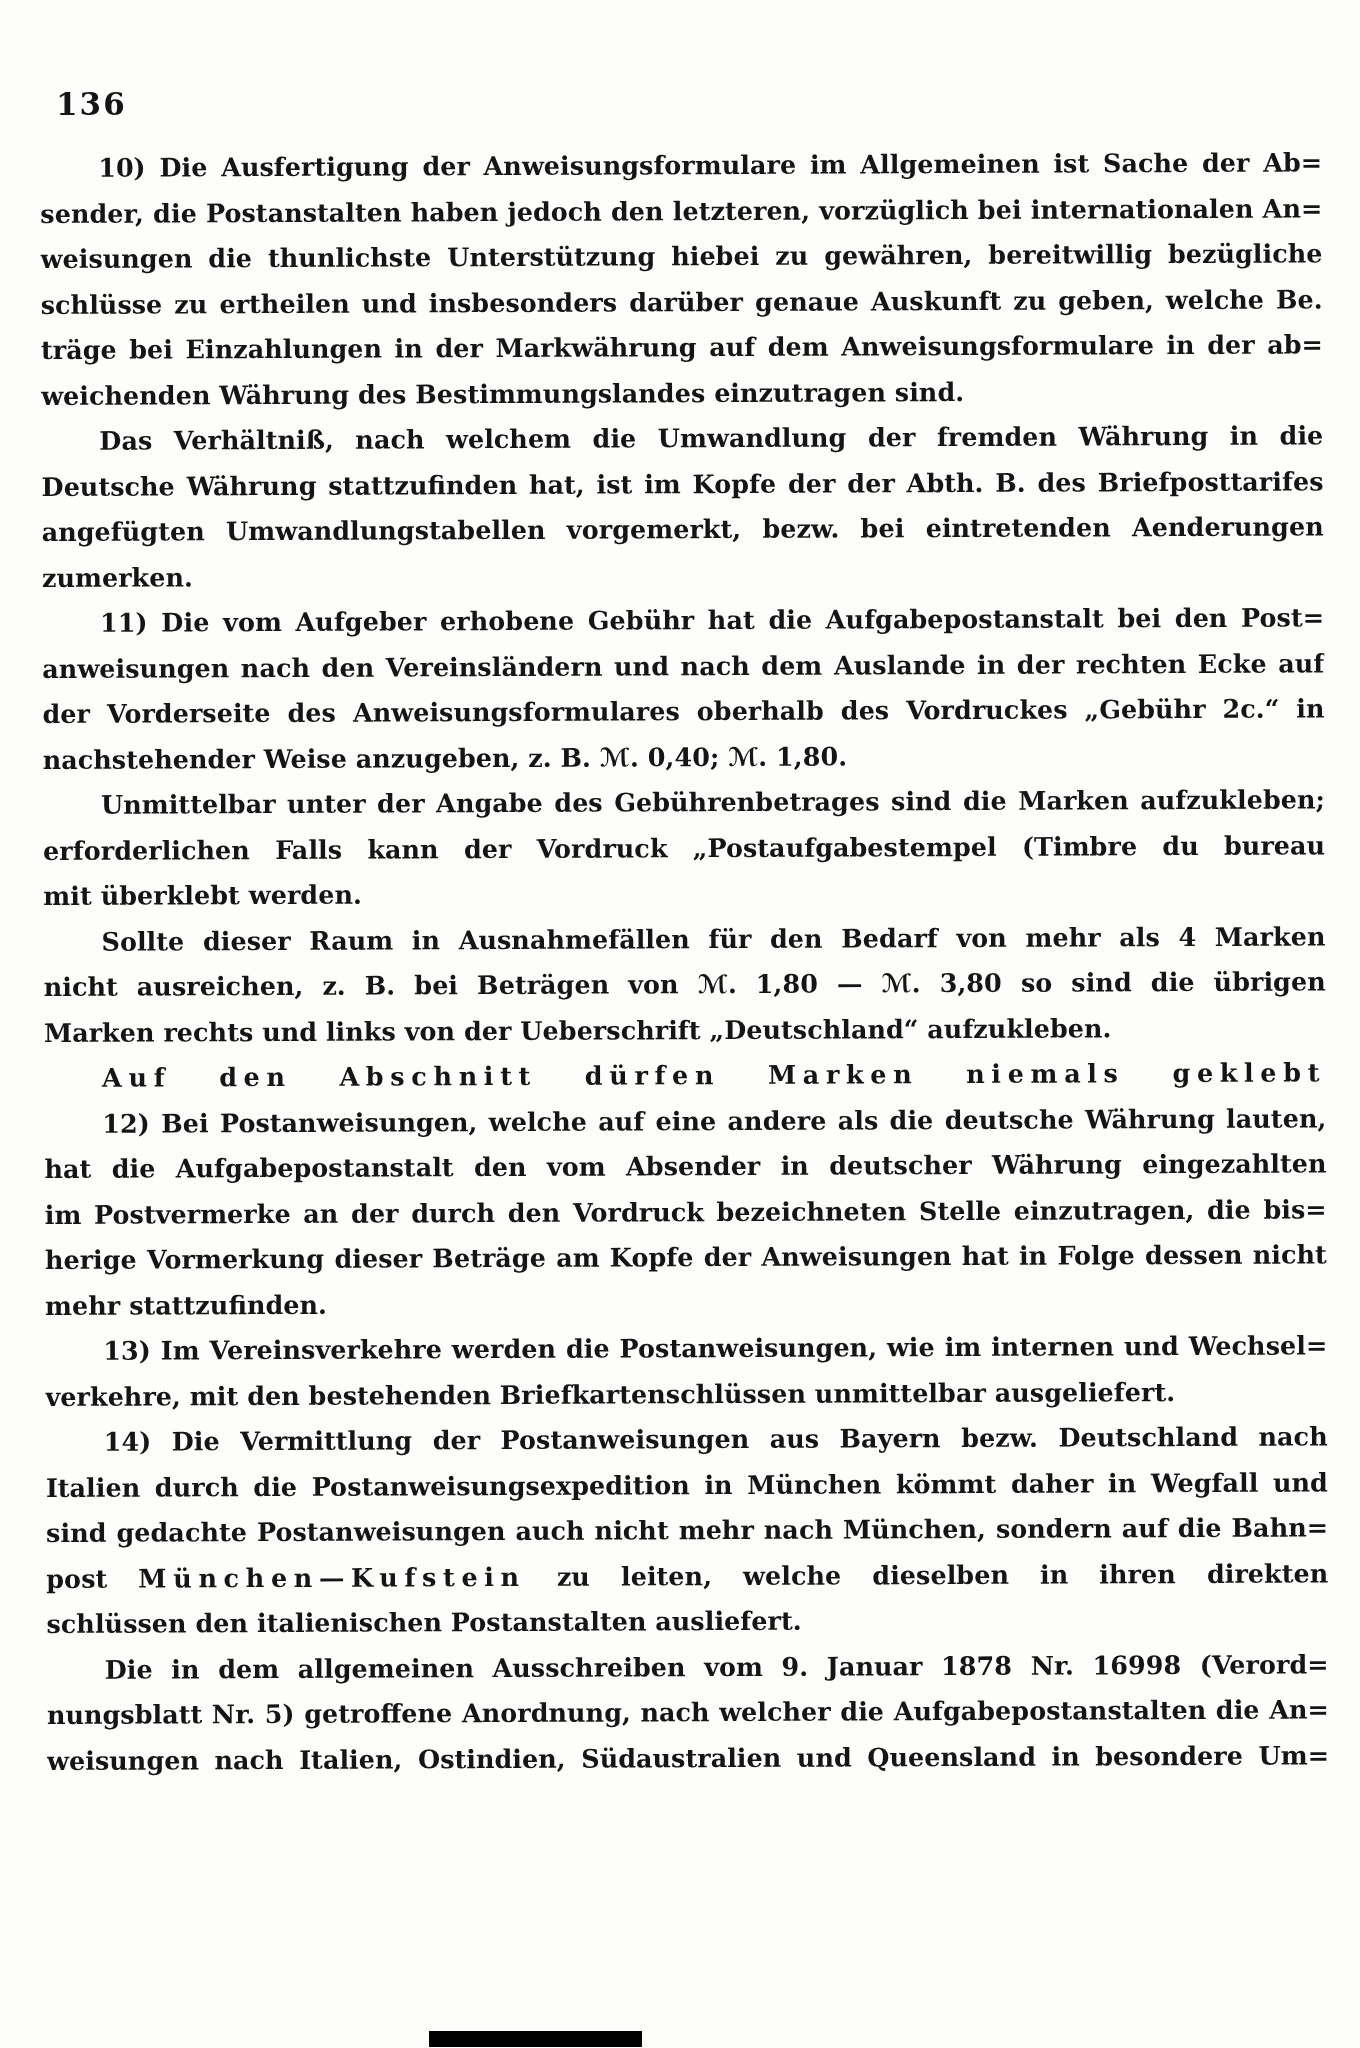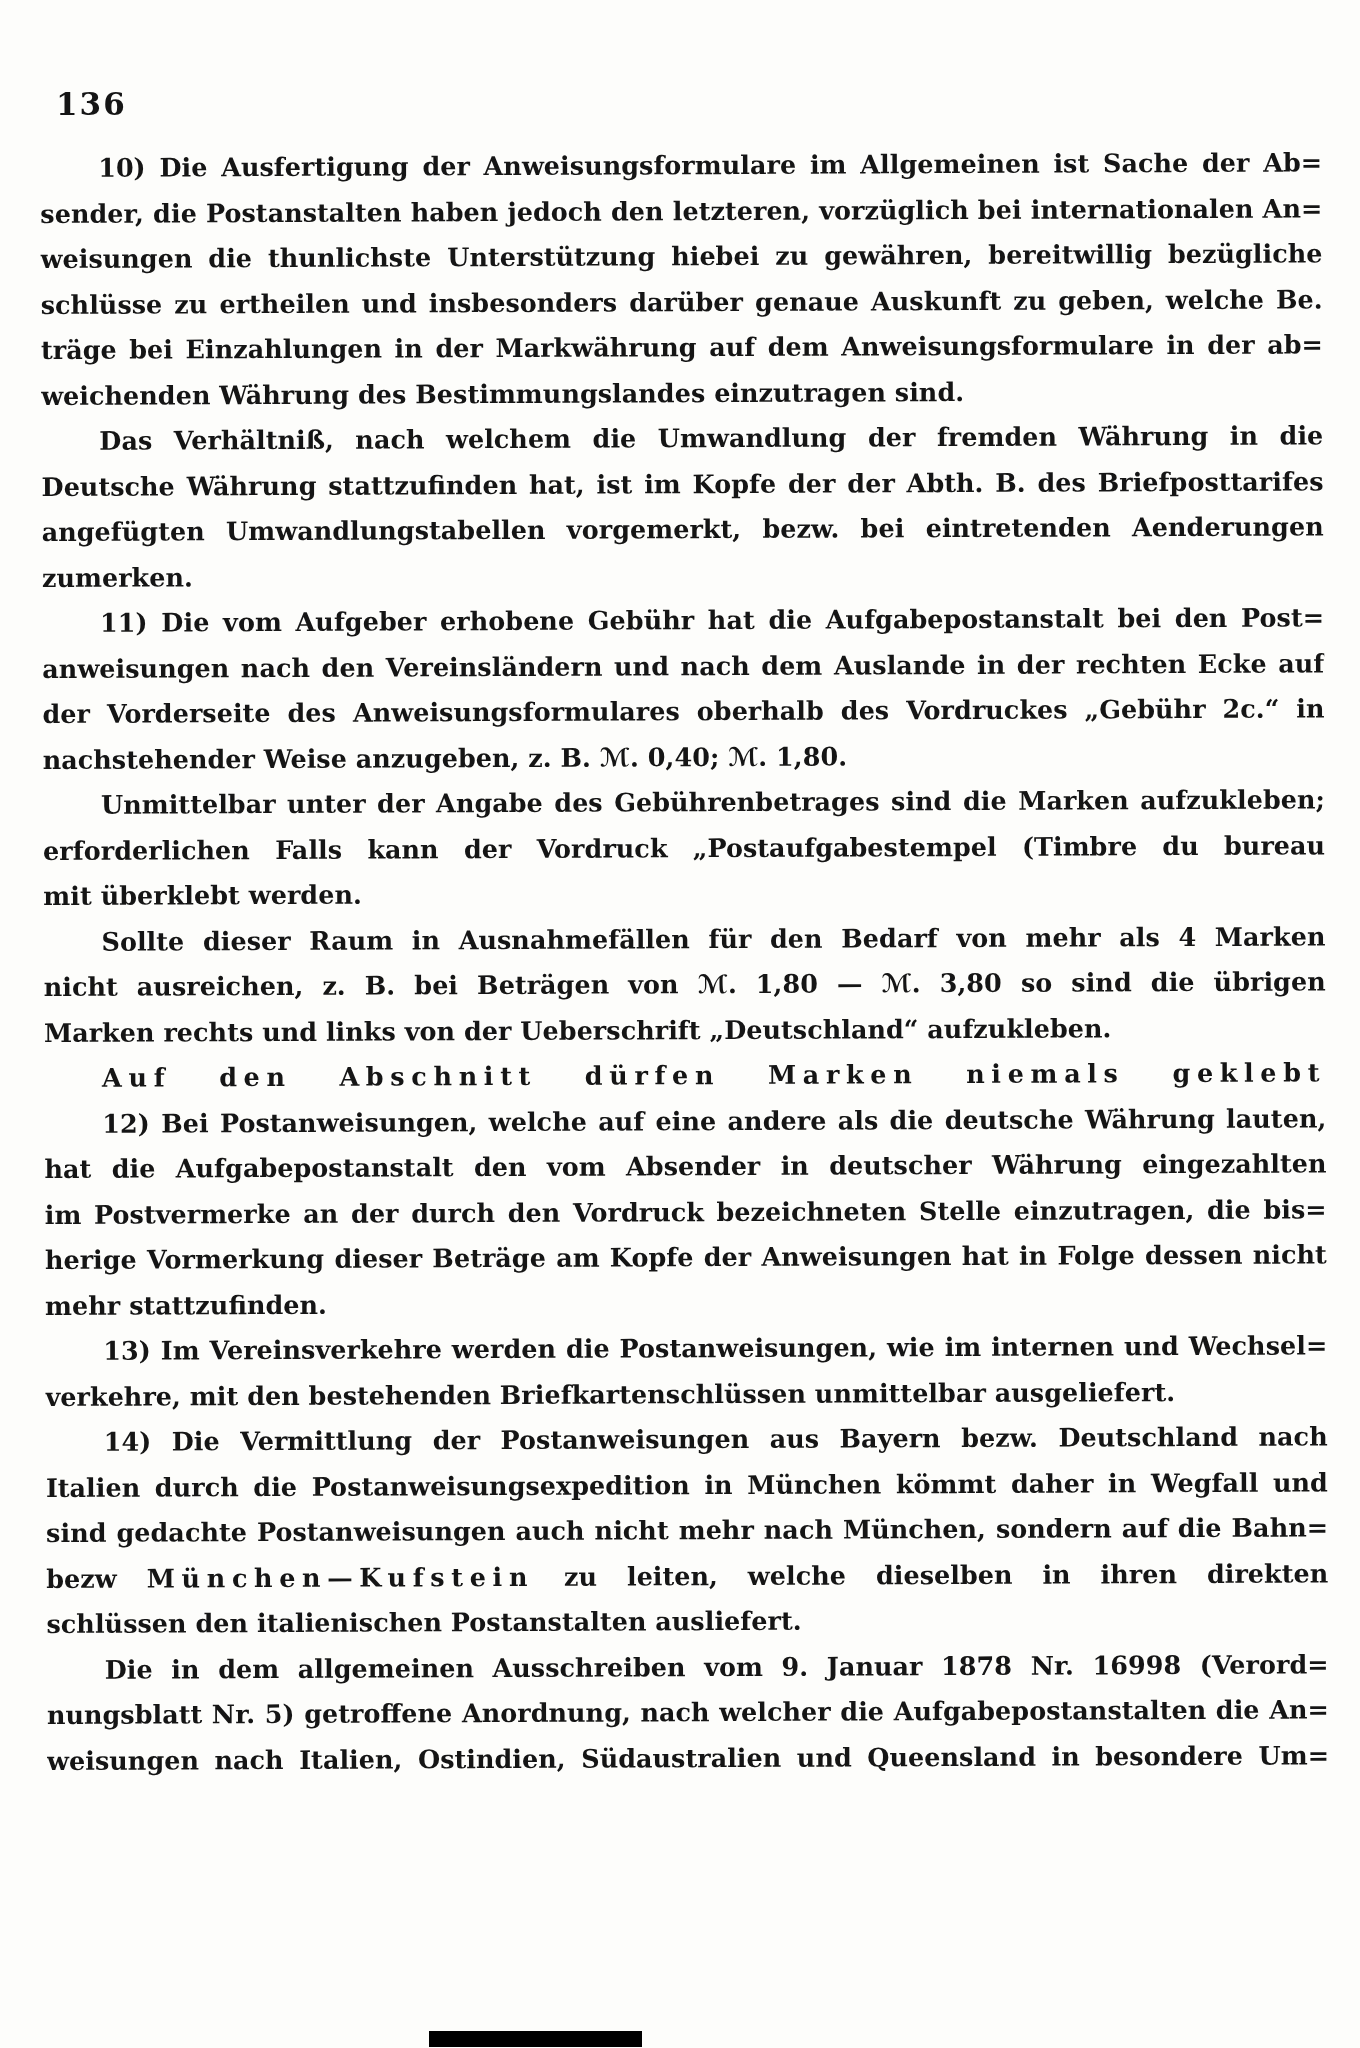--- a/index.html
+++ b/index.html
@@ -102,21 +102,21 @@
         <div class="line last">mehr stattzufinden.</div>
       </div>
       <div class="paragraph">
         <div class="line first">13) Im Vereinsverkehre werden die Postanweisungen, wie im internen und Wechsel=</div>
         <div class="line last">verkehre, mit den bestehenden Briefkartenschlüssen unmittelbar ausgeliefert.</div>
       </div>
       <div class="paragraph">
         <div class="line first">14) Die Vermittlung der Postanweisungen aus Bayern bezw. Deutschland nach</div>
         <div class="line">Italien durch die Postanweisungsexpedition in München kömmt daher in Wegfall und</div>
         <div class="line">sind gedachte Postanweisungen auch nicht mehr nach München, sondern auf die Bahn=</div>
-        <div class="line"><span>bezw </span><span class="sp">München—Kufstein</span><span> zu leiten, welche dieselben in ihren direkten Briefkarten=</span></div>
+        <div class="line"><span>post </span><span class="sp">München—Kufstein</span><span> zu leiten, welche dieselben in ihren direkten Briefkarten=</span></div>
         <div class="line last">schlüssen den italienischen Postanstalten ausliefert.</div>
       </div>
       <div class="paragraph">
         <div class="line first">Die in dem allgemeinen Ausschreiben vom 9. Januar 1878 Nr. 16998 (Verord=</div>
         <div class="line">nungsblatt Nr. 5) getroffene Anordnung, nach welcher die Aufgabepostanstalten die An=</div>
         <div class="line">weisungen nach Italien, Ostindien, Südaustralien und Queensland in besondere Um=</div>
       </div>
     </div>
 
   <div class="scan-artifact"></div>

